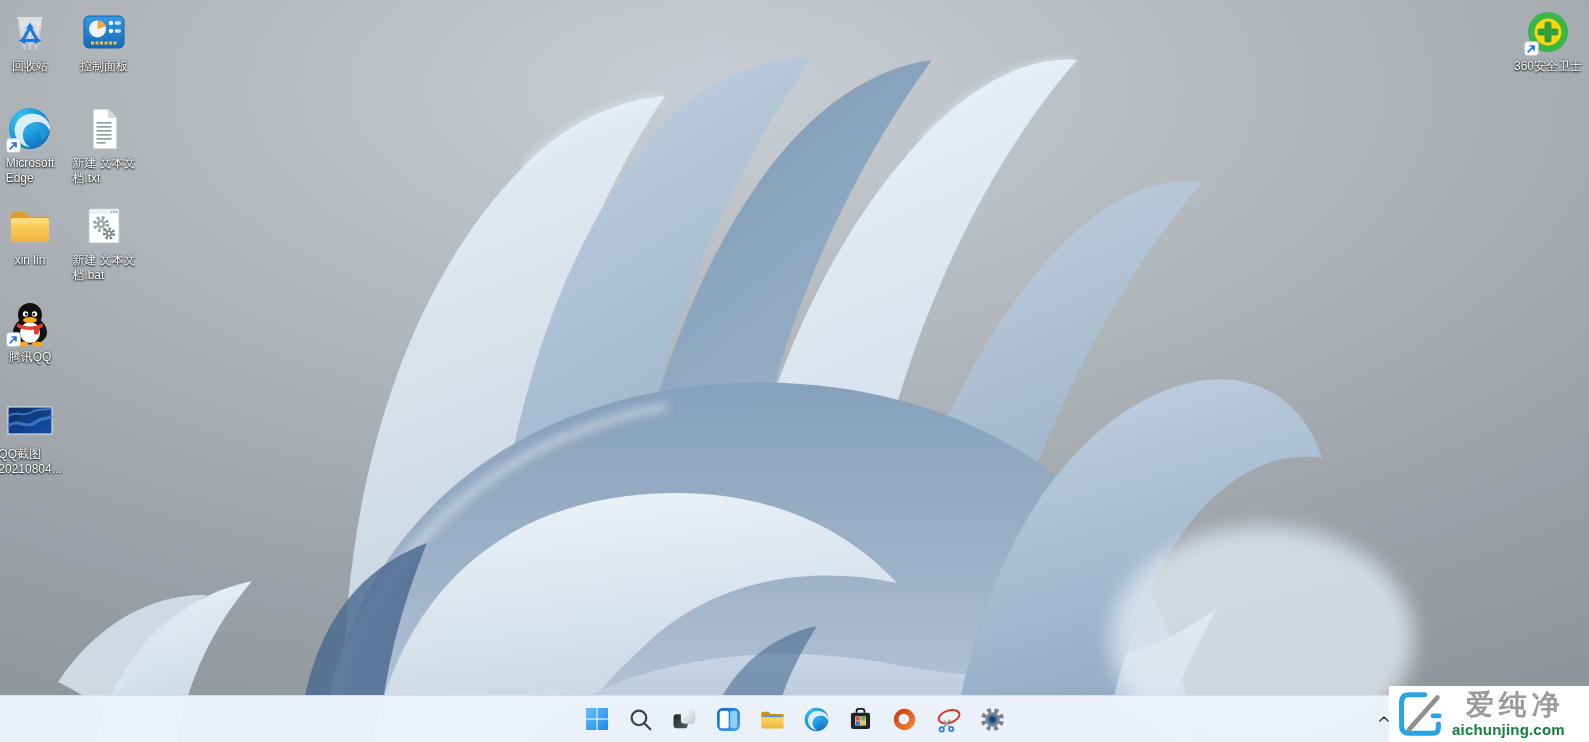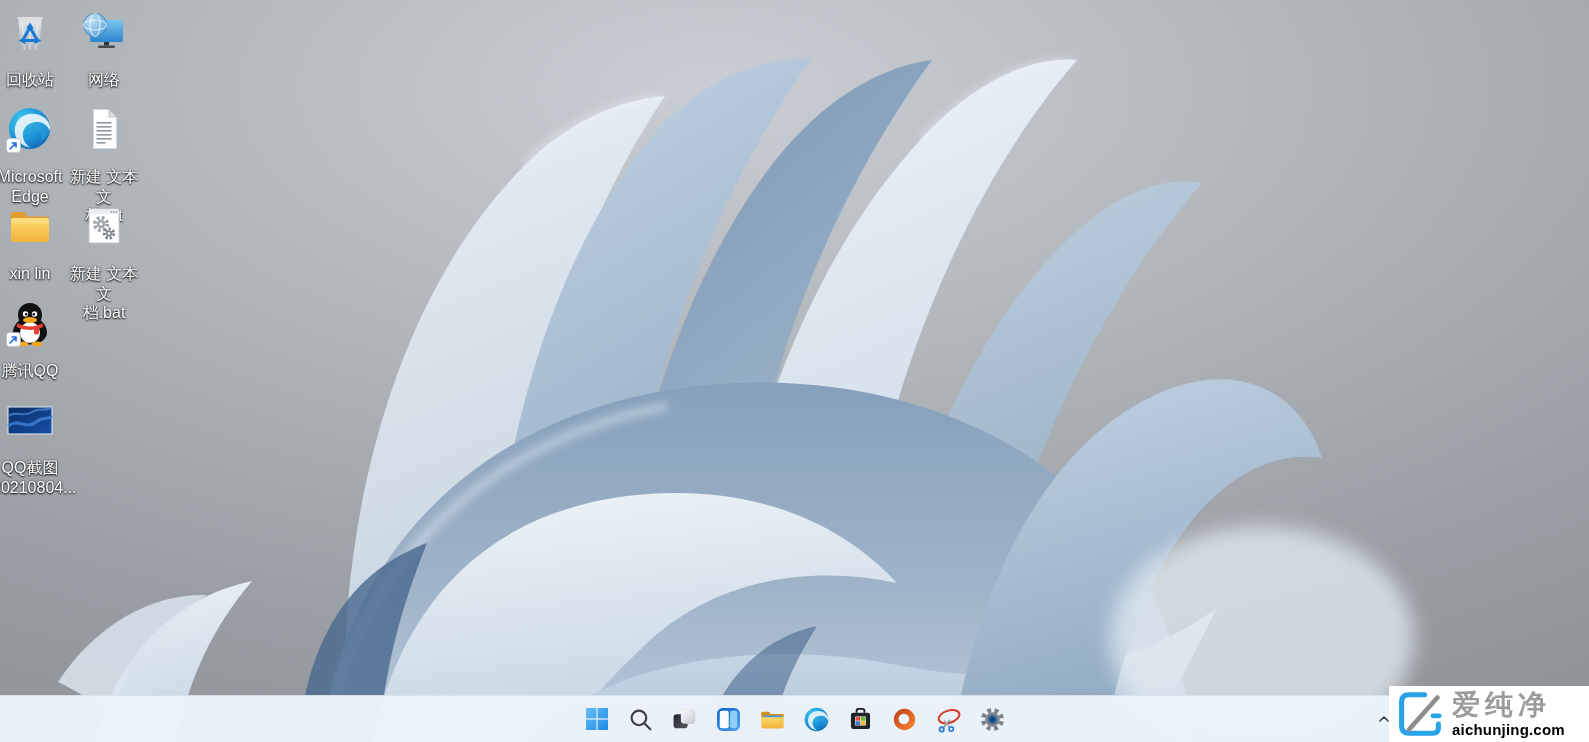--- a/index.html
+++ b/index.html
@@ -13,41 +13,41 @@
   
   .desk-col{position:absolute;top:6px;display:flex;flex-direction:column;}
   .col1{left:-8px;}
   .col2{left:66px;}
   .colR{left:1510px;}
   .desk-cell{width:76px;height:97px;display:flex;flex-direction:column;align-items:center;
     padding-top:2px;box-sizing:border-box;cursor:default;}
   .ico{position:relative;width:48px;height:48px;flex:0 0 auto;}
   .ico>svg.main{position:absolute;left:0;top:0;}
   .badge{position:absolute;left:0;bottom:0;width:15px;height:15px;}
-  .desk-label{margin-top:14px;font-size:16px;line-height:1.22;color:#fff;text-align:center;
+  .desk-label{margin-top:3px;font-size:12px;line-height:1.22;color:#fff;text-align:left;
     text-shadow:0 1px 2px rgba(0,0,0,.95),0 0 2px rgba(0,0,0,.75);
     white-space:pre-line;max-width:76px;}
 
   
   .taskbar{position:absolute;left:0;right:0;bottom:0;height:46px;
     background:rgba(236,242,249,.985);border-top:1px solid rgba(150,162,178,.22);}
   .task-center{position:absolute;left:50%;top:0;transform:translateX(-50%);
     height:100%;display:flex;align-items:center;}
   .tbtn{width:40px;height:40px;margin:0 2px;display:flex;align-items:center;justify-content:center;
     border-radius:6px;}
   .tray-chevron{position:absolute;left:1371px;top:0;height:100%;width:26px;
     display:flex;align-items:center;justify-content:center;}
 
   
   .watermark{position:absolute;left:1389px;top:686px;width:200px;height:56px;background:#ffffff;
-    display:flex;align-items:center;z-index:9;}
+    display:flex;align-items:center;z-index:9;text-align:right;}
   .wm-logo{margin-left:7px;flex:0 0 auto;}
   .wm-text{display:flex;flex-direction:column;margin-left:8px;}
   .wm-brand{font-size:28px;font-weight:bold;color:#9b9b9b;letter-spacing:5px;line-height:1;}
-  .wm-domain{font-size:15px;font-weight:bold;color:#000000;line-height:1;margin-top:3px;letter-spacing:.2px;}
+  .wm-domain{font-size:15px;font-weight:bold;color:#15803d;line-height:1;margin-top:3px;letter-spacing:.2px;}
 </style>
 </head>
 <body>
 
 <svg width="0" height="0" style="position:absolute" aria-hidden="true">
   <defs>
 
     <radialGradient id="bgG" cx="45%" cy="12%" r="95%">
       <stop offset="0" stop-color="#c8ced3"></stop>
         <stop offset="0.45" stop-color="#adb3b7"></stop>
@@ -398,24 +398,24 @@
       </div>
     <div class="desk-label">QQ截图
 20210804...</div>
   </div>
 </div>
 
 <div class="desk-col col2">
   <div class="desk-cell">
     <div class="ico">
         <svg class="main" width="48" height="48">
-          <use href="#sym-network"></use>
-        </svg>
-      </div>
-    <div class="desk-label">网络</div>
+          <use href="#sym-control-panel"></use>
+        </svg>
+      </div>
+    <div class="desk-label">控制面板</div>
   </div>
   <div class="desk-cell">
     <div class="ico">
         <svg class="main" width="48" height="48">
           <use href="#sym-text-file"></use>
         </svg>
       </div>
     <div class="desk-label">新建 文本文
 档.txt</div>
   </div>
@@ -424,20 +424,31 @@
         <svg class="main" width="48" height="48">
           <use href="#sym-bat-file"></use>
         </svg>
       </div>
     <div class="desk-label">新建 文本文
 档.bat</div>
   </div>
 </div>
 
 <div class="desk-col colR">
+  <div class="desk-cell">
+    <div class="ico">
+      <svg class="main" width="48" height="48">
+          <use href="#sym-360safe"></use>
+        </svg>
+      <svg class="badge" width="15" height="15">
+          <use href="#sym-shortcut"></use>
+        </svg>
+    </div>
+    <div class="desk-label">360安全卫士</div>
+  </div>
 </div>
 
 <div class="taskbar">
   <div class="task-center">
     <div class="tbtn">
         <svg width="24" height="24">
           <use href="#sym-start"></use>
         </svg>
       </div>
     <div class="tbtn">

